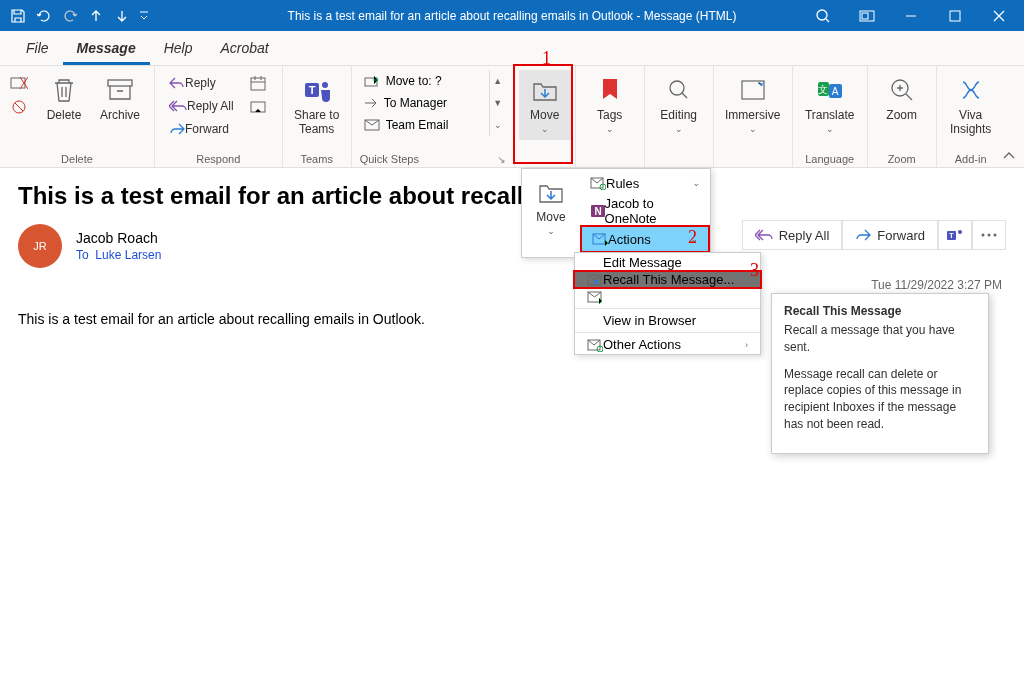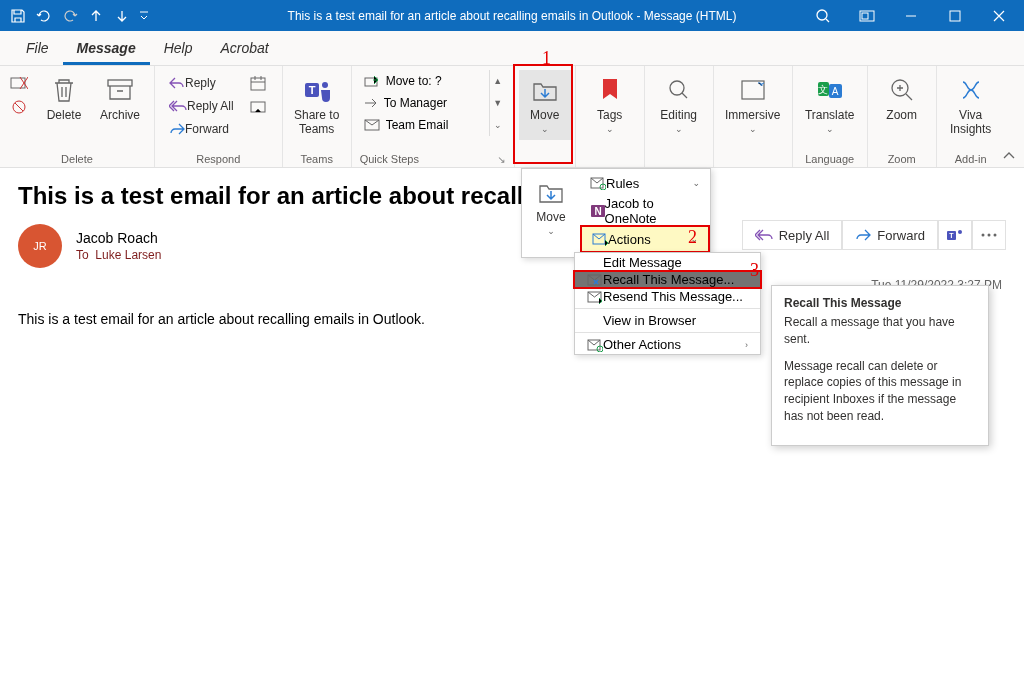--- a/index.html
+++ b/index.html
@@ -31,21 +31,21 @@
 .mini-icons { display: flex; flex-direction: column; gap: 2px; padding-top: 2px; margin-right: 4px; }
 .mini-icon { width: 22px; height: 22px; display: flex; align-items: center; justify-content: center; cursor: pointer; }
 .ribbon-collapse { position: absolute; right: 8px; bottom: 6px; cursor: pointer; color: #666; }
 
 .content { padding: 0; position: relative; }
 .subject { font-size: 24px; font-weight: 600; padding: 14px 18px 10px; color: #000; }
 .header-row { display: flex; align-items: center; padding: 4px 18px; gap: 14px; position: relative; }
 .avatar { width: 44px; height: 44px; border-radius: 50%; background: #d85532; color: #fff; display: flex; align-items: center; justify-content: center; font-size: 11px; font-weight: 400; }
 .sender-info { flex: 1; }
 .sender-name { font-size: 14px; color: #000; }
-.to-line { font-size: 12px; color: #7f1d1d; margin-top: 2px; }
+.to-line { font-size: 12px; color: #1d4ed8; margin-top: 2px; }
 .actions-row { display: flex; align-items: center; gap: 0; position: absolute; right: 18px; top: 0; }
 .action-btn { display: flex; align-items: center; gap: 6px; padding: 5px 12px; font-size: 13px; color: #323130; cursor: pointer; border: 1px solid #e1e1e1; background: #fff; height: 30px; }
 .action-btn.icon-only { width: 34px; justify-content: center; padding: 5px; }
 .timestamp { font-size: 12px; color: #666; text-align: right; padding-right: 22px; margin-top: 6px; }
 .body { padding: 16px 18px; font-size: 14px; color: #000; line-height: 1.6; }
 .body p { margin-bottom: 16px; }
 
 
 .move-dropdown-highlight { position: absolute; border: 2px solid #e40000; z-index: 5; }
 .annotation { position: absolute; color: #e40000; font-size: 18px; font-family: serif; z-index: 20; }
@@ -56,21 +56,21 @@
 .submenu-row .chev { margin-left: auto; font-size: 9px; color: #666; }
 .submenu-header-row { display: flex; align-items: flex-start; }
 .submenu-col { flex: 1; }
 .actions-highlight { border: 2px solid #e40000; }
 
 .actions-menu { position: absolute; left: 574px; top: 252px; width: 187px; background: #fff; border: 1px solid #ccc; box-shadow: 2px 2px 6px rgba(0,0,0,.15); z-index: 11; }
 .actions-menu .submenu-row { padding: 6px 12px; height: 19px; }
 .actions-menu .sep { border-top: 1px solid #e1e1e1; margin: 2px 0; }
 .recall-highlight { border: 2px solid #e40000; margin: -2px; }
 
-.tooltip { position: absolute; left: 771px; top: 285px; width: 218px; background: #fff; border: 1px solid #ccc; box-shadow: 2px 2px 8px rgba(0,0,0,.2); padding: 10px 12px; font-size: 12px; z-index: 12; color: #323130; }
+.tooltip { position: absolute; left: 771px; top: 293px; width: 218px; background: #fff; border: 1px solid #ccc; box-shadow: 2px 2px 8px rgba(0,0,0,.2); padding: 10px 12px; font-size: 12px; z-index: 12; color: #323130; }
 .tooltip .tt-title { font-weight: 600; margin-bottom: 4px; }
 .tooltip p { margin-bottom: 10px; line-height: 1.4; }
 
 svg { display: block; }
 </style>
 </head>
 <body>
 
 <div class="titlebar">
   <div class="title-icons">
@@ -471,21 +471,21 @@
           <span>Rules</span>
           <span class="chev">⌄</span>
         </div>
       <div class="submenu-row">
           <svg width="16" height="16">
             <rect x="1" y="2" width="14" height="12" rx="1" fill="#80397b"></rect>
             <text x="8" y="12" fill="#fff" font-size="10" text-anchor="middle" font-weight="bold">N</text>
           </svg>
           <span>Jacob to OneNote</span>
         </div>
-      <div class="submenu-row actions-highlight" style="background:#fef9c3">
+      <div class="submenu-row actions-highlight" style="background:#7dd3fc">
           <svg width="16" height="14">
             <rect x="1" y="2" width="12" height="10" fill="none" stroke="#2b7cd3"></rect>
             <path fill="none" stroke="#2b7cd3" d="M1 2l6 5 6-5"></path>
             <path stroke="#1a9e4b" d="M13 8l3 3-3 3"></path>
           </svg>
           <span>Actions</span>
           <span class="chev">⌄</span>
         </div>
     </div>
   </div>
@@ -503,21 +503,20 @@
         <path stroke="#2b7cd3" stroke-width="1.5" d="M11 11l-4-4m0 4l4-4"></path>
       </svg>
       <span style="text-decoration:underline;text-decoration-color:transparent">Recall This Message...</span>
     </div>
   <div class="submenu-row">
       <svg width="16" height="14">
         <rect x="1" y="2" width="13" height="10" fill="none" stroke="#666"></rect>
         <path fill="none" stroke="#666" d="M1 2l6.5 5L14 2"></path>
         <path stroke="#1a9e4b" d="M12 8l3 3-3 3"></path>
       </svg>
-      <span>Resend This Message...</span>
     </div>
   <div class="sep"></div>
   <div class="submenu-row">
       <span style="width:16px"></span>
       <span>View in Browser</span>
     </div>
   <div class="sep"></div>
   <div class="submenu-row">
       <svg width="16" height="14">
         <rect x="1" y="2" width="12" height="10" fill="none" stroke="#666"></rect>

